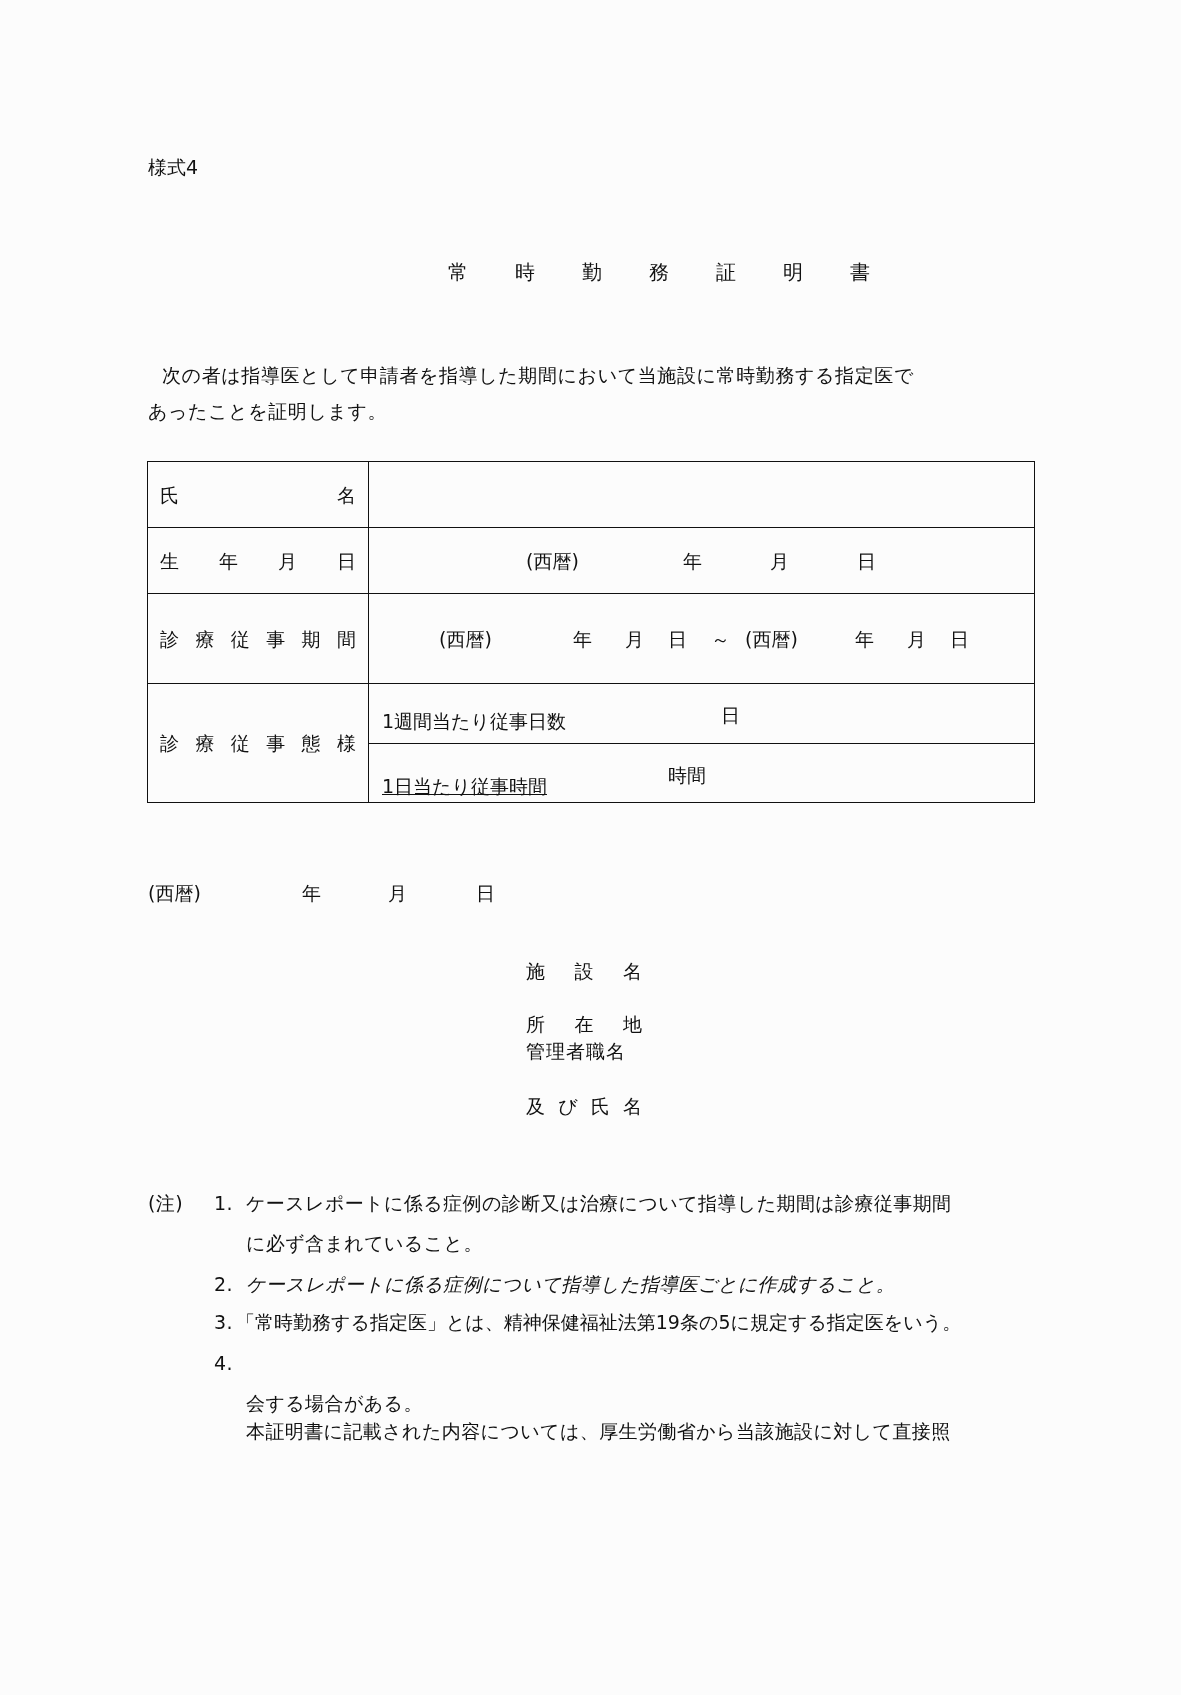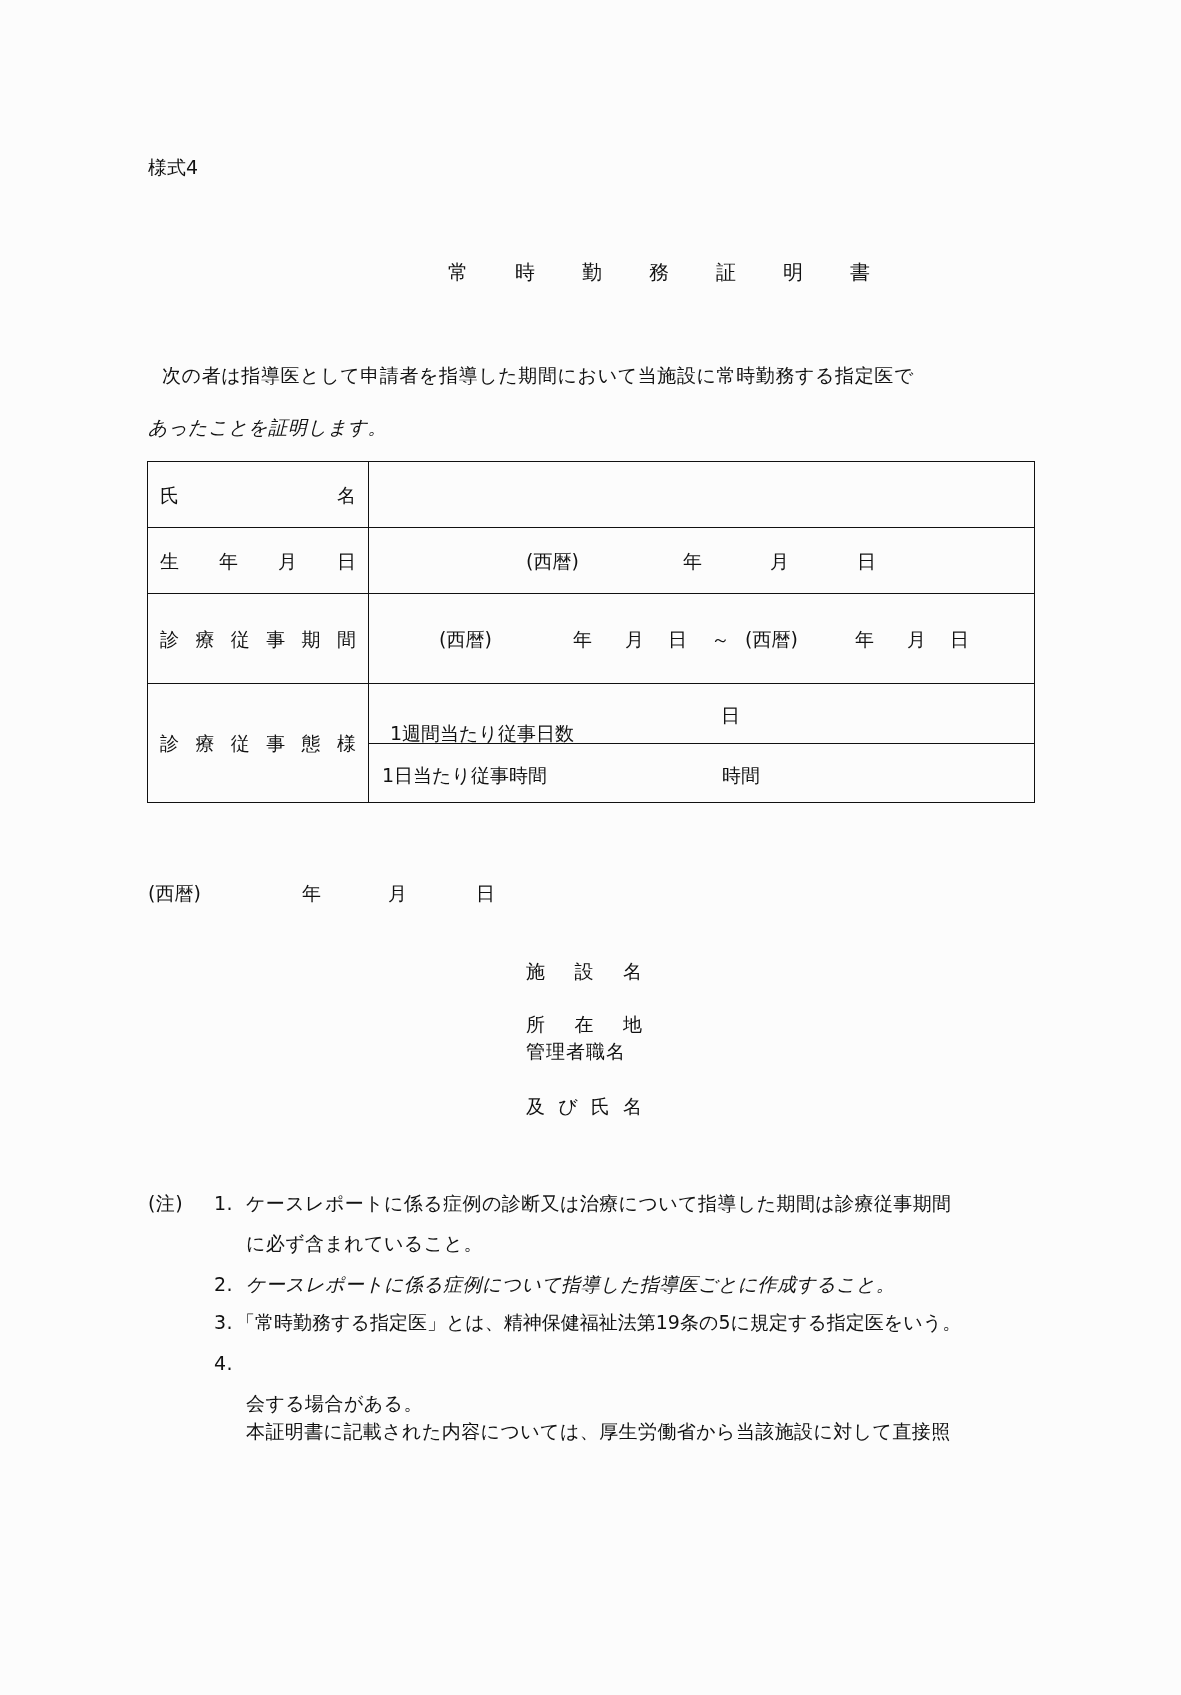--- a/index.html
+++ b/index.html
@@ -16,21 +16,21 @@
       overflow: hidden;
     }
     .abs { position: absolute; white-space: nowrap; }
     .txt { font-size: 19px; line-height: 22px; }
 
     #form-number { left: 148px; top: 156px; }
     #doc-title { left: 448px; top: 259px; font-size: 20px; letter-spacing: 0; }
     #doc-title span { display: inline-block; width: 67px; text-align: left; }
 
     #intro-1 { left: 162px; top: 364px; letter-spacing: 0.6px; }
-    #intro-2 { left: 148px; top: 416px; letter-spacing: 0.6px; font-style: italic; }
+    #intro-2 { left: 148px; top: 400px; letter-spacing: 0.6px; }
 
     
     #cert-table {
       position: absolute;
       left: 147px;
       top: 461px;
       width: 888px;
       height: 342px;
       border: 1.5px solid #111;
       box-sizing: border-box;
@@ -108,24 +108,24 @@
   <div class="cell-text" style="left:802px; top:166px;">日</div>
 
   <div class="label-spread" style="left:12px; top:270px; width:196px;">
     <span>診</span>
     <span>療</span>
     <span>従</span>
     <span>事</span>
     <span>態</span>
     <span>様</span>
   </div>
-  <div class="cell-text" style="left:234px; top:260px;margin-left:8px;">1週間当たり従事日数</div>
+  <div class="cell-text" style="left:234px; top:248px;">1週間当たり従事日数</div>
   <div class="cell-text" style="left:573px; top:242px;">日</div>
-  <div class="cell-text" style="left:234px; top:302px;">1日当たり従事時間</div>
-  <div class="cell-text" style="left:574px; top:302px;">時間</div>
+  <div class="cell-text" style="left:234px; top:313px;text-decoration:underline;">1日当たり従事時間</div>
+  <div class="cell-text" style="left:520px; top:302px;">時間</div>
 </div>
 
 <div class="abs txt" style="left:148px; top:882px;">(西暦)</div>
 <div class="abs txt" style="left:302px; top:882px;">年</div>
 <div class="abs txt" style="left:388px; top:882px;">月</div>
 <div class="abs txt" style="left:476px; top:882px;">日</div>
 
 <div class="abs txt sig-label spread3" style="top:960px;">
   <span>施</span>
   <span>設</span>

